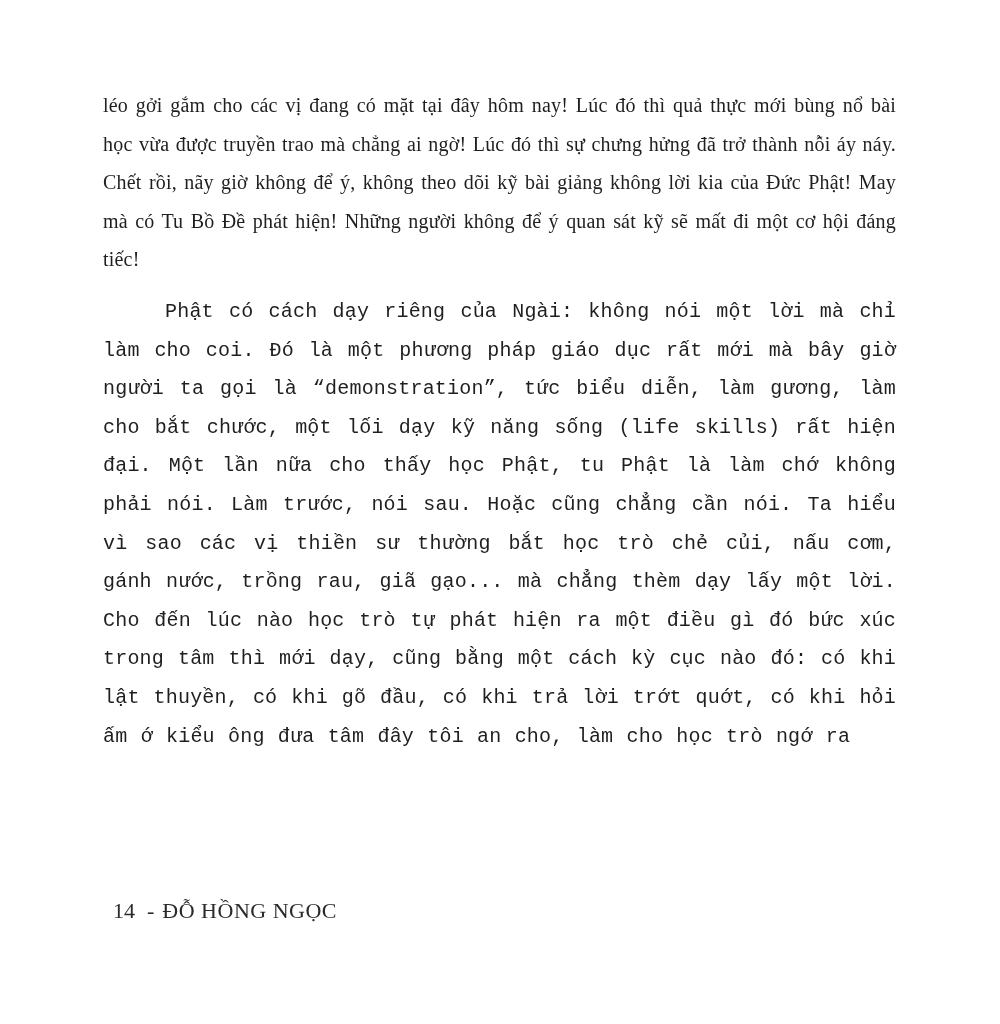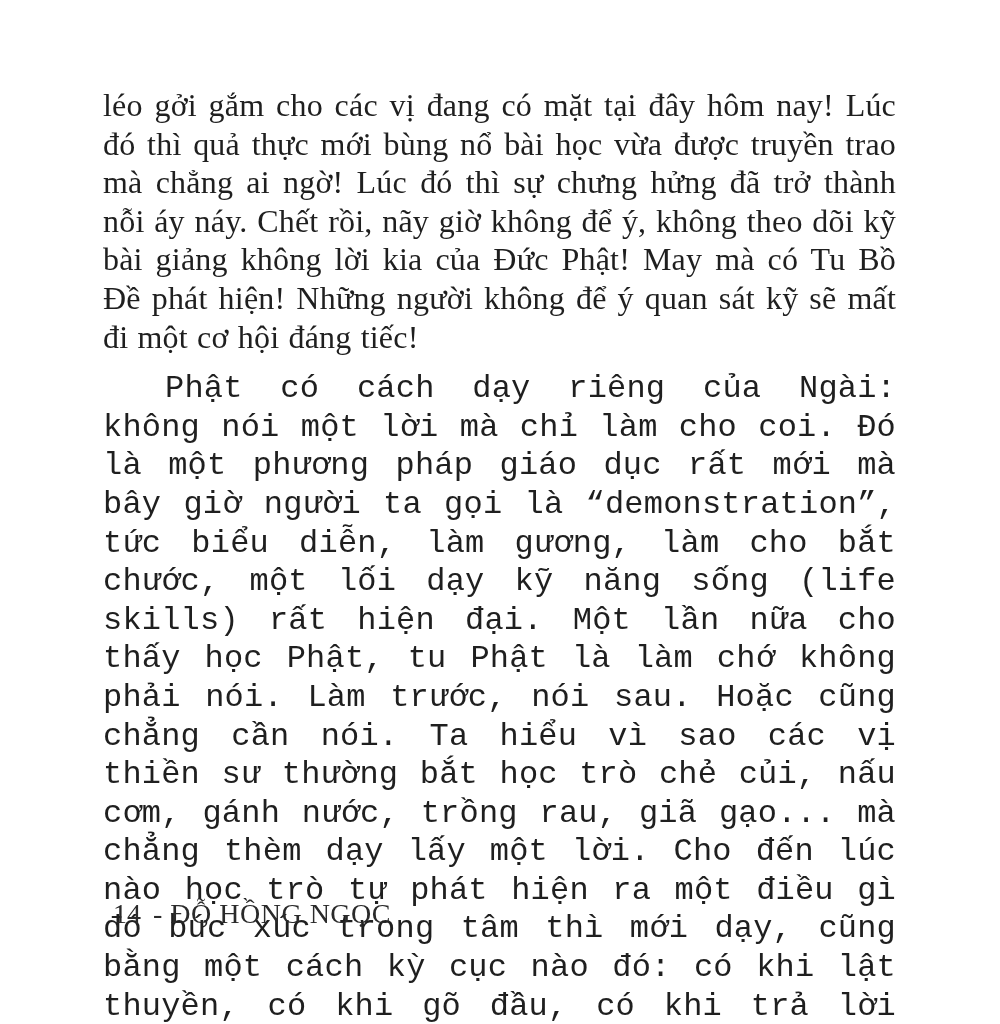--- a/index.html
+++ b/index.html
@@ -17,36 +17,36 @@
     overflow: hidden;
   }
   .text-block {
     position: absolute;
     left: 103px;
     top: 86px;
     width: 793px;
   }
   .text-block p {
     margin: 0;
-    font-size: 32px;
+    font-size: 20px;
     line-height: 38.6px;
     text-align: justify;
     letter-spacing: 0.2px;
     word-spacing: 1px;
   }
   .text-block p.para-indent {
     text-indent: 62px;
     margin-top: 14px;
     font-family: Liberation Mono, monospace;
   }
   .footer {
     position: absolute;
     left: 113px;
     top: 898px;
-    font-size: 28px;
+    font-size: 22px;
     color: #2a2a2a;
     white-space: nowrap;
   }
   .footer .page-number {
     margin-right: 12px;
   }
   .footer .separator {
     margin-right: 8px;
   }
   .footer .author {

